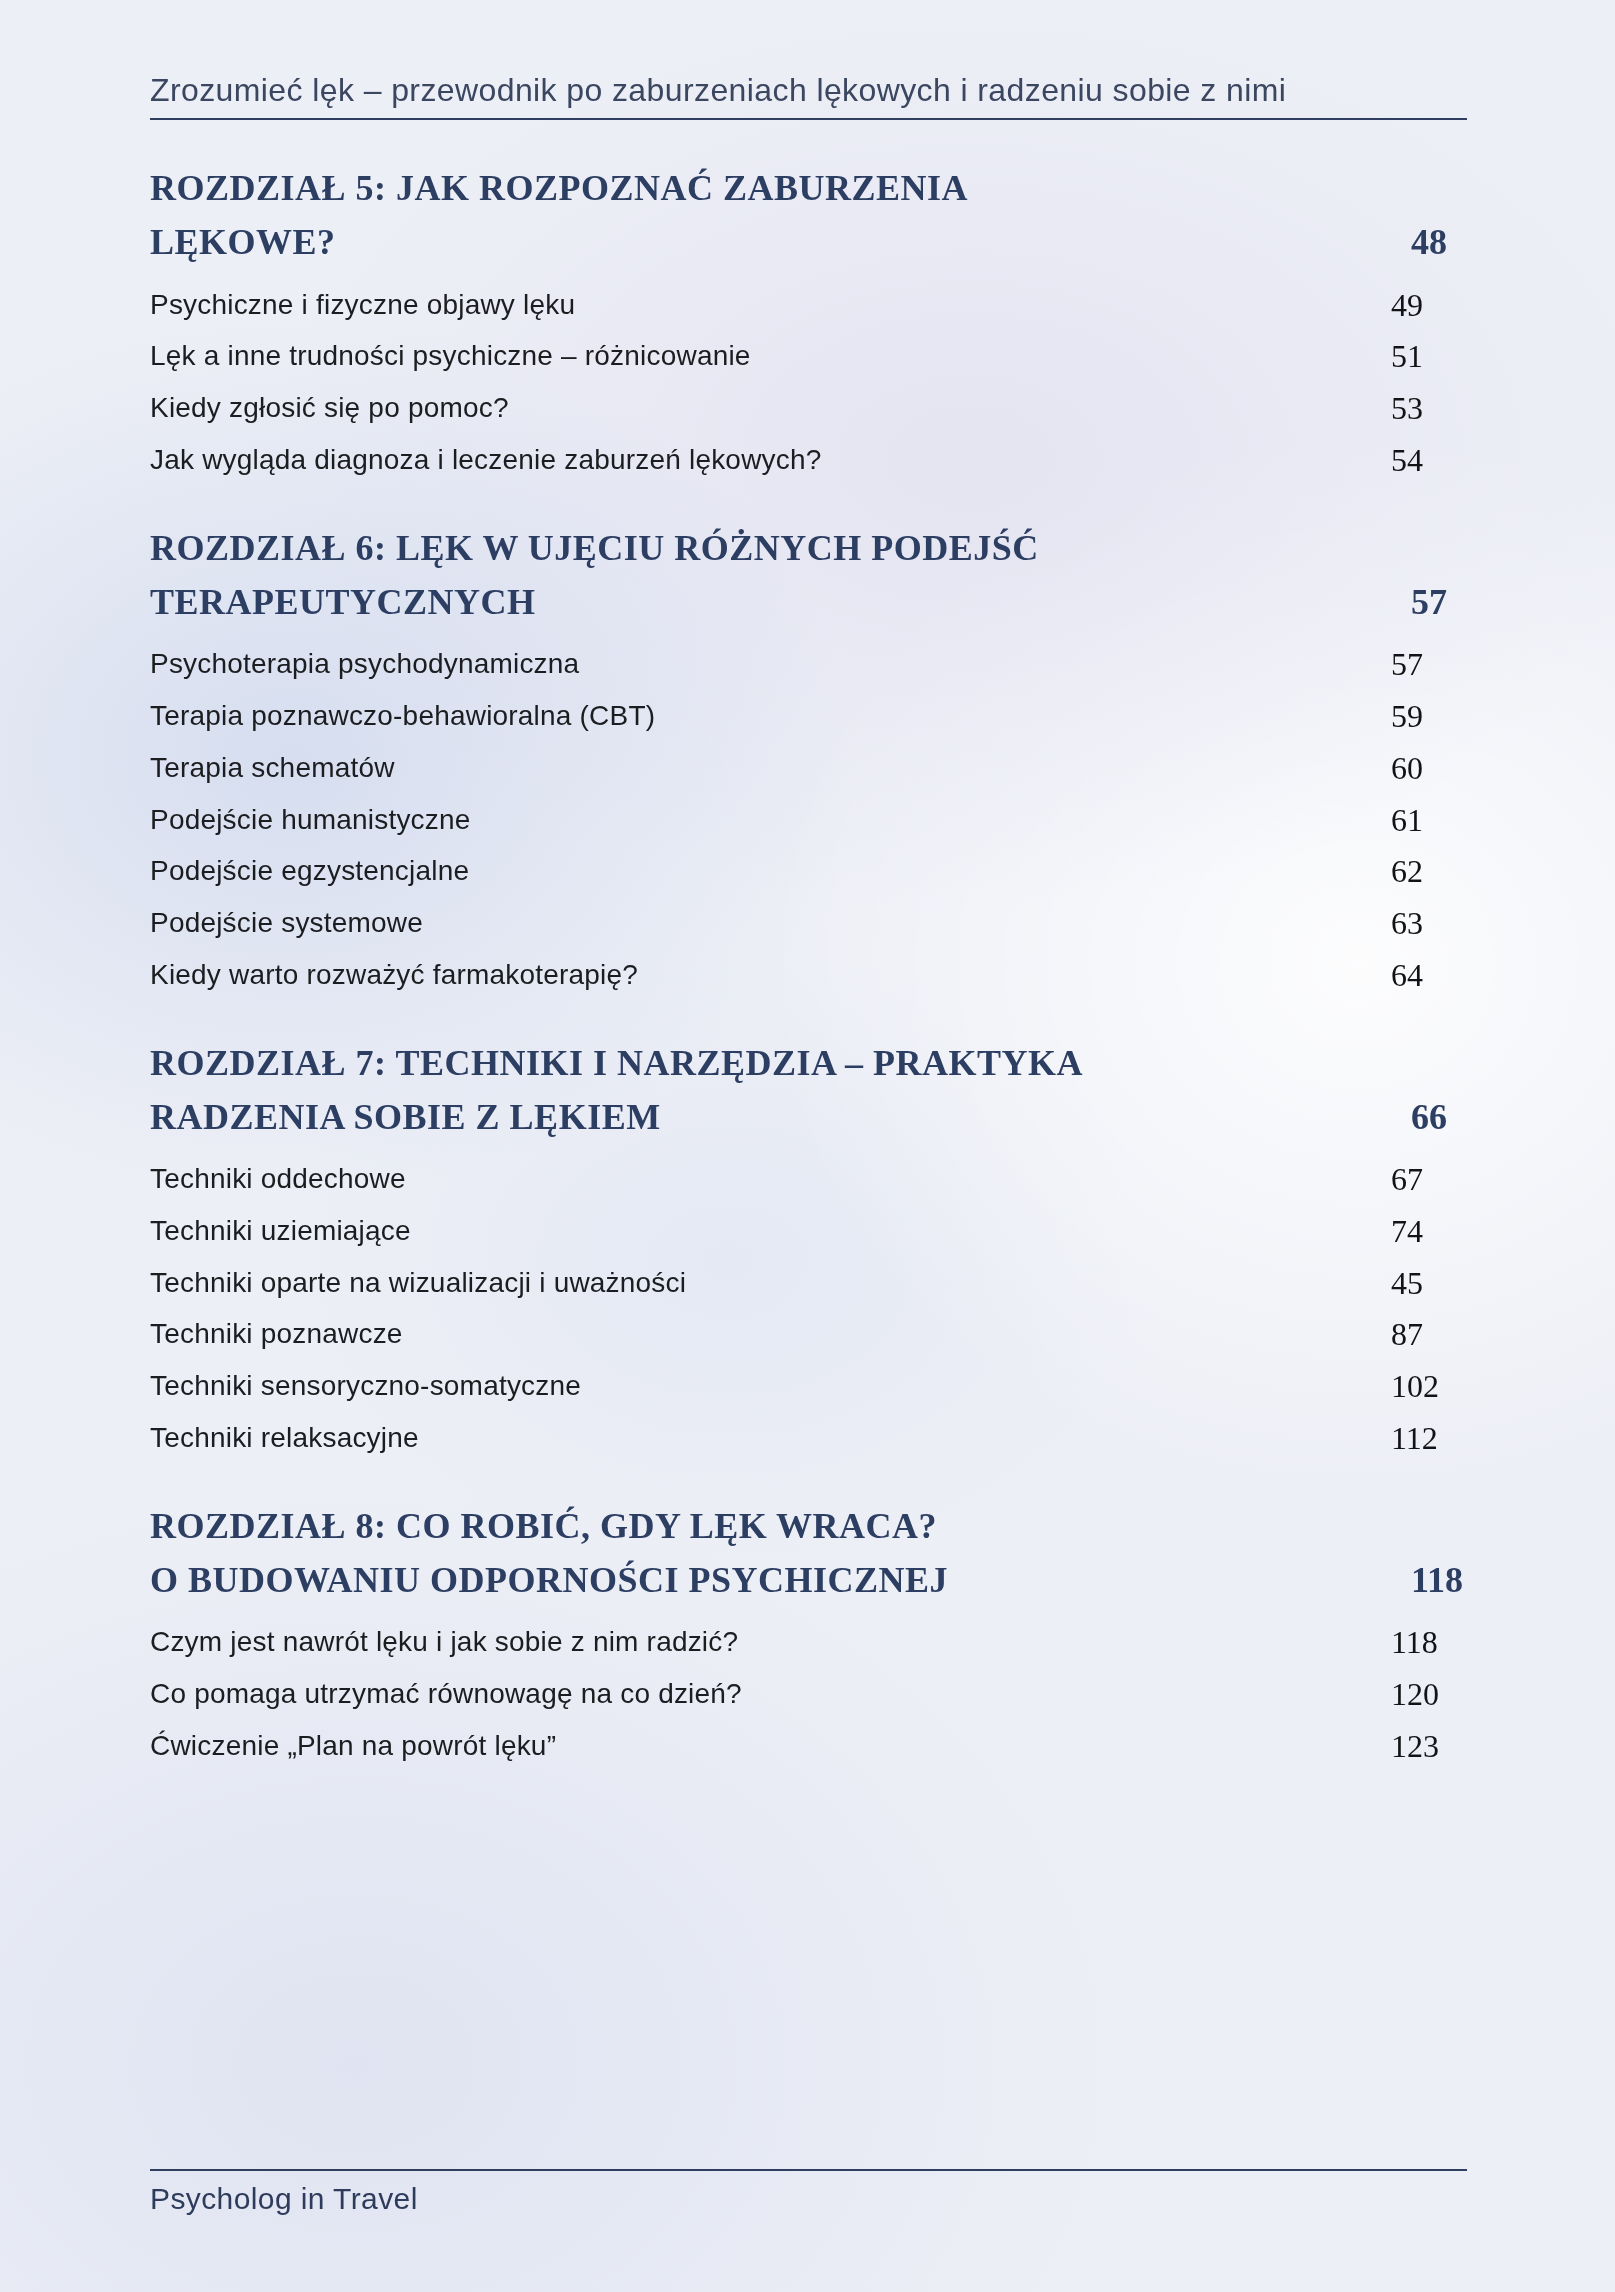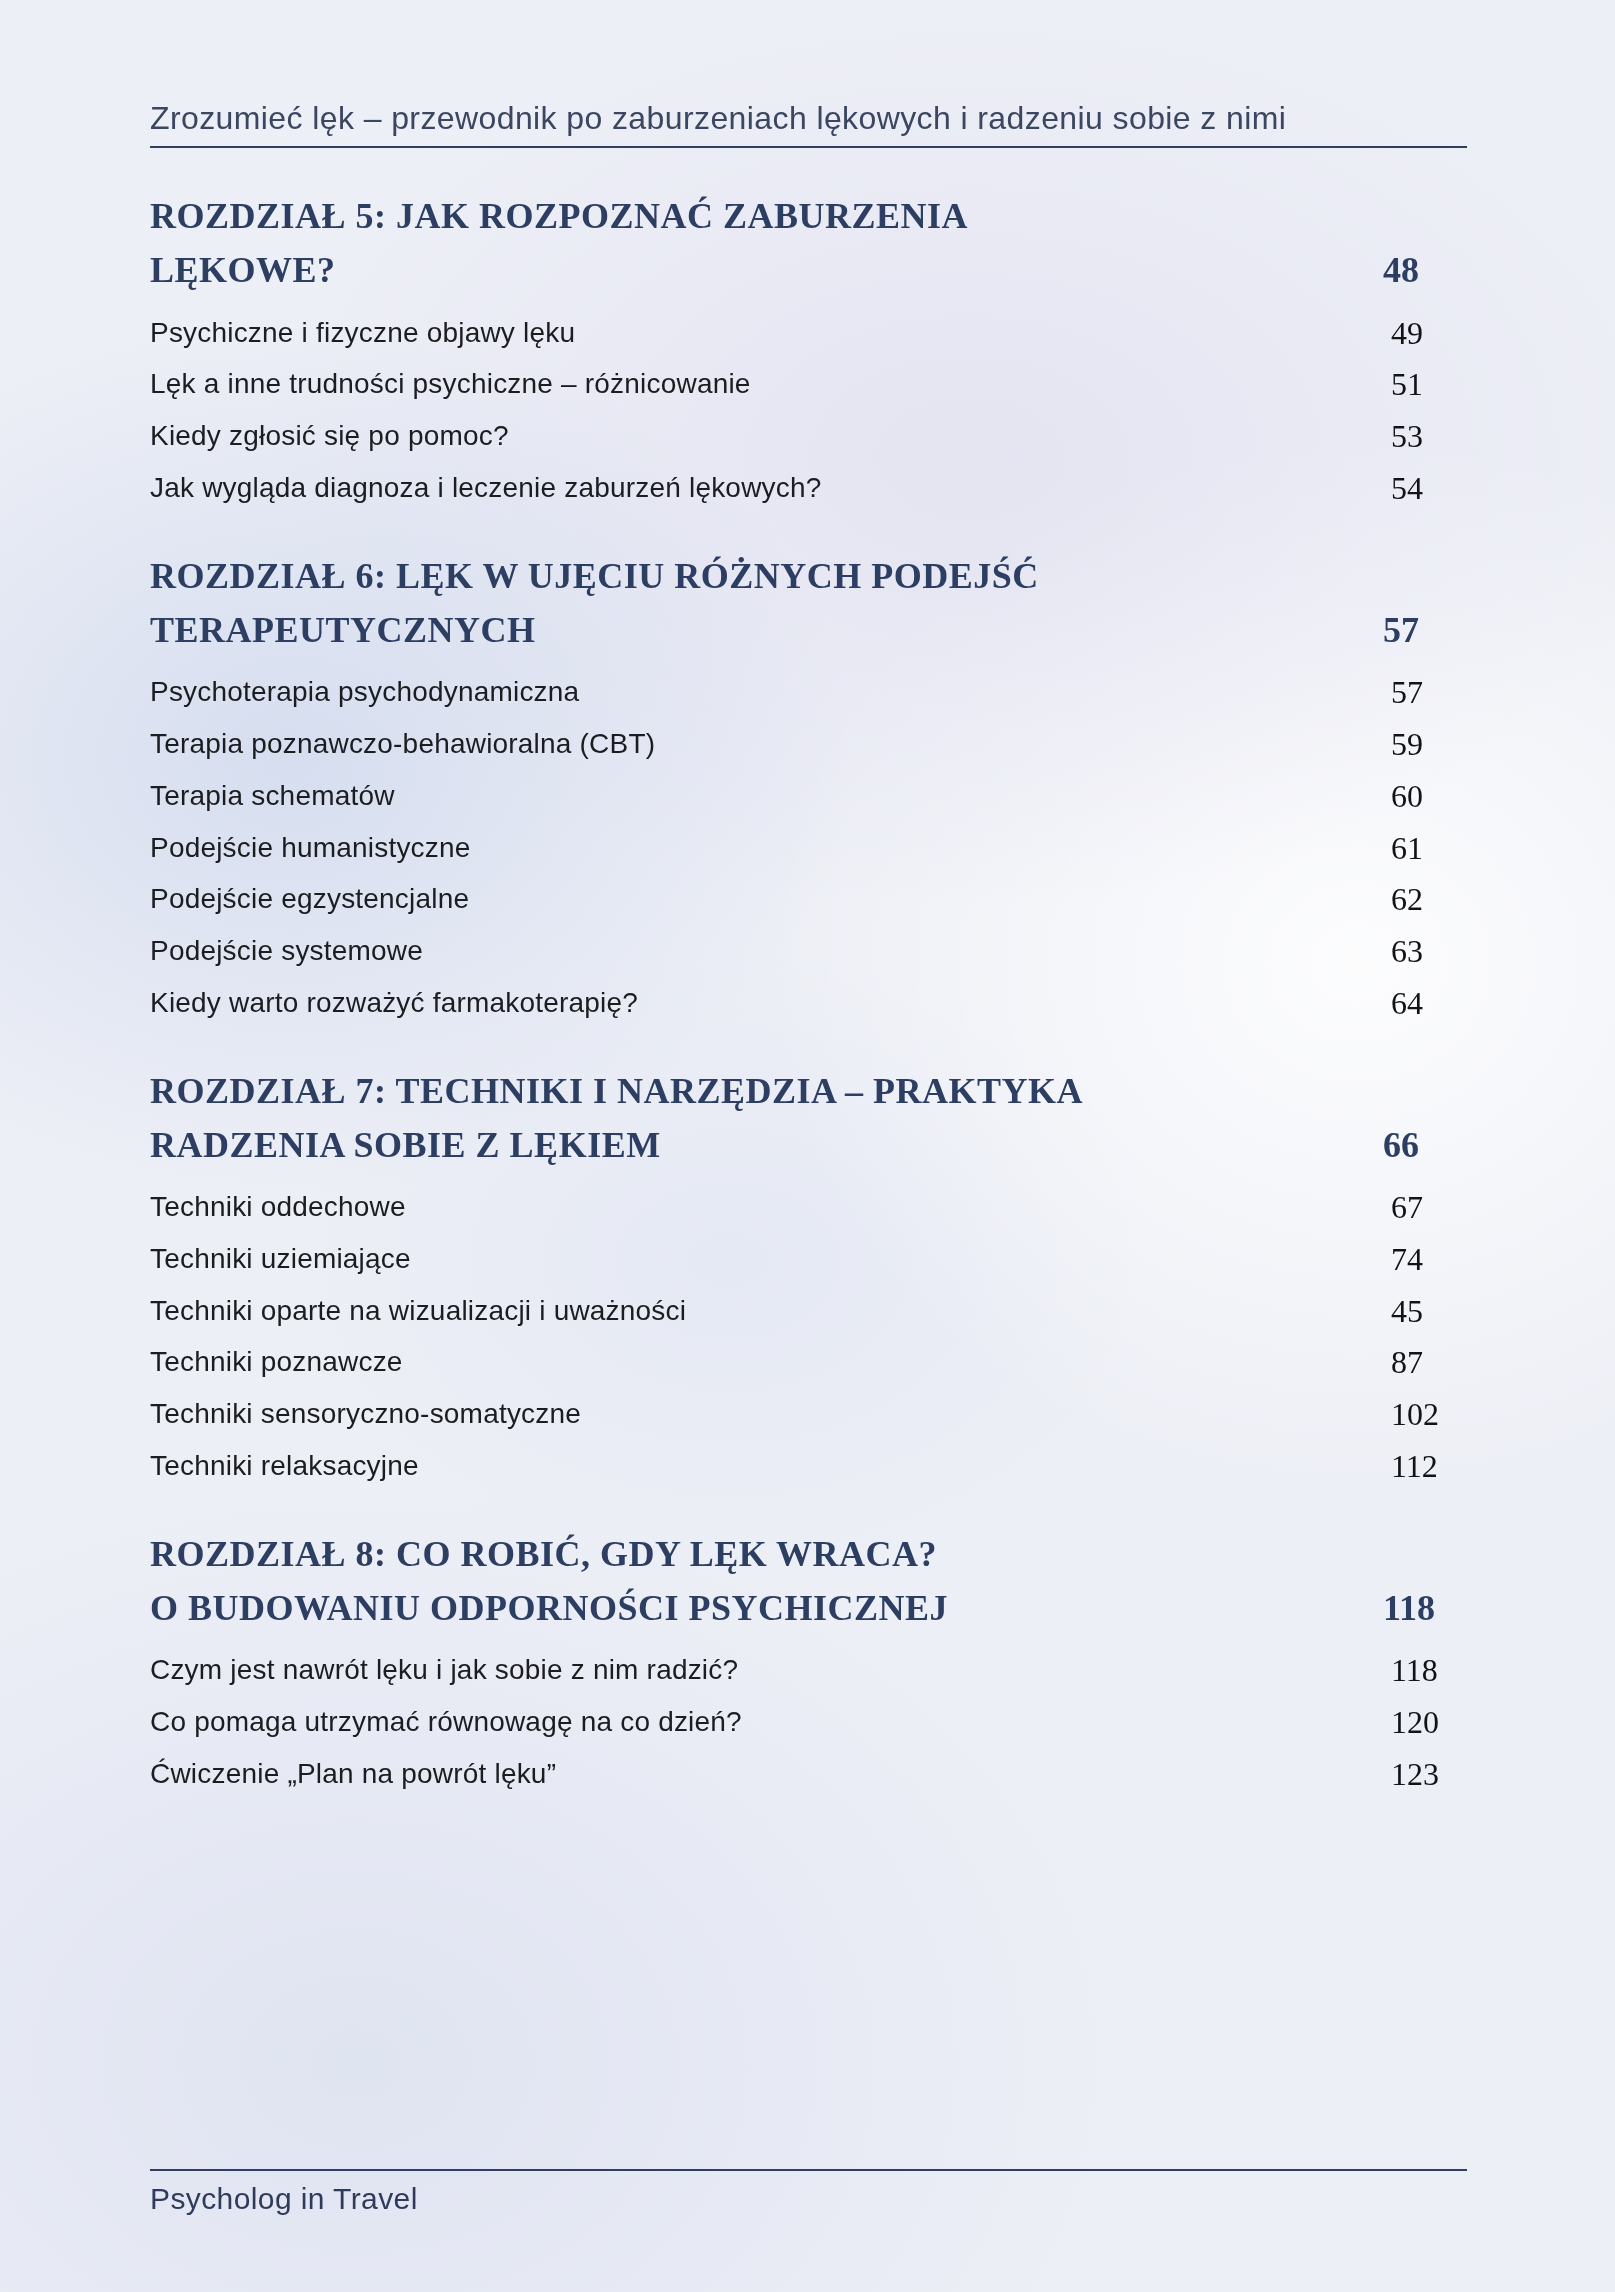--- a/index.html
+++ b/index.html
@@ -25,21 +25,21 @@
       radial-gradient(806px 627px at 18% 33%, rgba(176,193,228,0.38), transparent 70%),
       radial-gradient(985px 627px at 60% 20%, rgba(221,219,238,0.55), transparent 72%),
       radial-gradient(851px 761px at 84% 42%, rgba(255,255,255,0.85), transparent 70%),
       radial-gradient(1075px 806px at 22% 90%, rgba(198,207,233,0.35), transparent 72%),
       radial-gradient(627px 448px at 45% 55%, rgba(210,219,239,0.30), transparent 70%);
     pointer-events:none;
   }
   .page{
     position:relative;
     width:100%;height:100%;
-    padding:99px 149px 0 150px;
+    padding:71px 149px 0 150px;
   }
   .header-title{
     font-size:32px;
     line-height:38px;
     letter-spacing:0.4px;
     color:var(--header-text);
   }
   .header-rule{
     margin-top:9px;
     border:none;
@@ -63,20 +63,21 @@
     letter-spacing:0.5px;
     color:var(--navy);
     white-space:pre-line;
   }
   .chapter-page{
     font-family:"Liberation Serif", serif;
     font-weight:700;
     font-size:36px;
     line-height:54px;
     color:var(--navy);
+    margin-left:28px;
   }
   .item-row{ margin-top:19.7px;gap:8px; }
   .item-label{
     font-size:28px;
     line-height:32px;
     letter-spacing:0.2px;
     color:var(--text);
   }
   .item-page{
     font-family:"Liberation Serif", serif;

